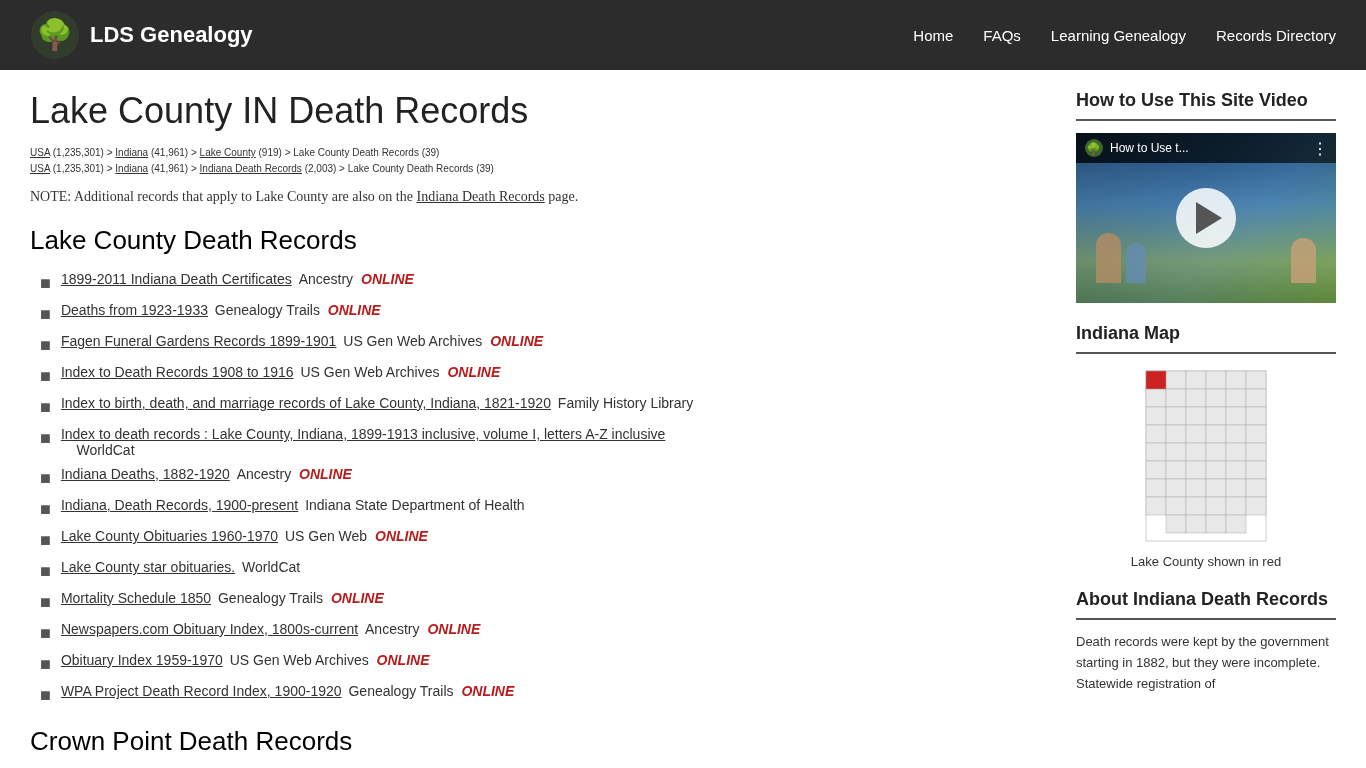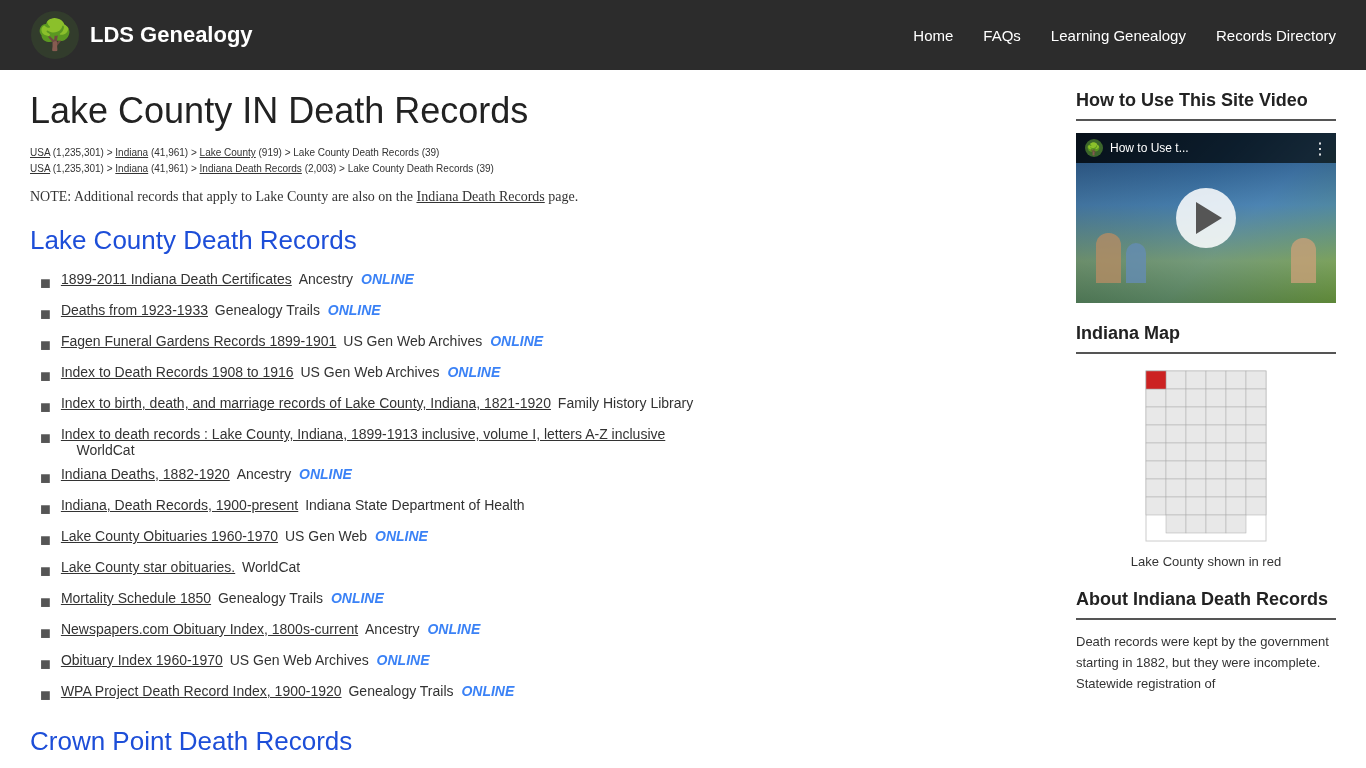--- a/index.html
+++ b/index.html
@@ -85,21 +85,21 @@
       font-family: Liberation Serif, serif;
     }
     .note-text a {
       color: #333;
       text-decoration: underline;
     }
 
     .section-title {
       font-size: 26px;
       font-weight: normal;
-      color: #1d4ed8;
+      color: #000000;
       margin-bottom: 15px;
       margin-top: 10px;
       font-family: Arial, sans-serif;
     }
 
     .records-list {
       list-style: none;
       padding-left: 10px;
       margin-bottom: 20px;
     }
@@ -120,21 +120,21 @@
     .record-link {
       color: #333;
       text-decoration: underline;
       cursor: pointer;
     }
     .record-source {
       color: #333;
       margin-left: 3px;
     }
     .online-badge {
-      color: #3b82f6;
+      color: #b91c1c;
       font-weight: bold;
       font-style: italic;
       margin-left: 4px;
       font-size: 14px;
     }
 
     
     #sidebar {
       width: 260px;
       flex-shrink: 0;
@@ -402,21 +402,21 @@
         <span>
           <a class="record-link">Newspapers.com Obituary Index, 1800s-current</a>
           <span class="record-source"> Ancestry</span>
           <span class="online-badge">ONLINE</span>
         </span>
       </li>
 
       <li>
         <span class="bullet">■</span>
         <span>
-          <a class="record-link">Obituary Index 1960-1970</a>
+          <a class="record-link">Obituary Index 1959-1970</a>
           <span class="record-source"> US Gen Web Archives</span>
           <span class="online-badge">ONLINE</span>
         </span>
       </li>
 
       <li>
         <span class="bullet">■</span>
         <span>
           <a class="record-link">WPA Project Death Record Index, 1900-1920</a>
           <span class="record-source"> Genealogy Trails</span>

